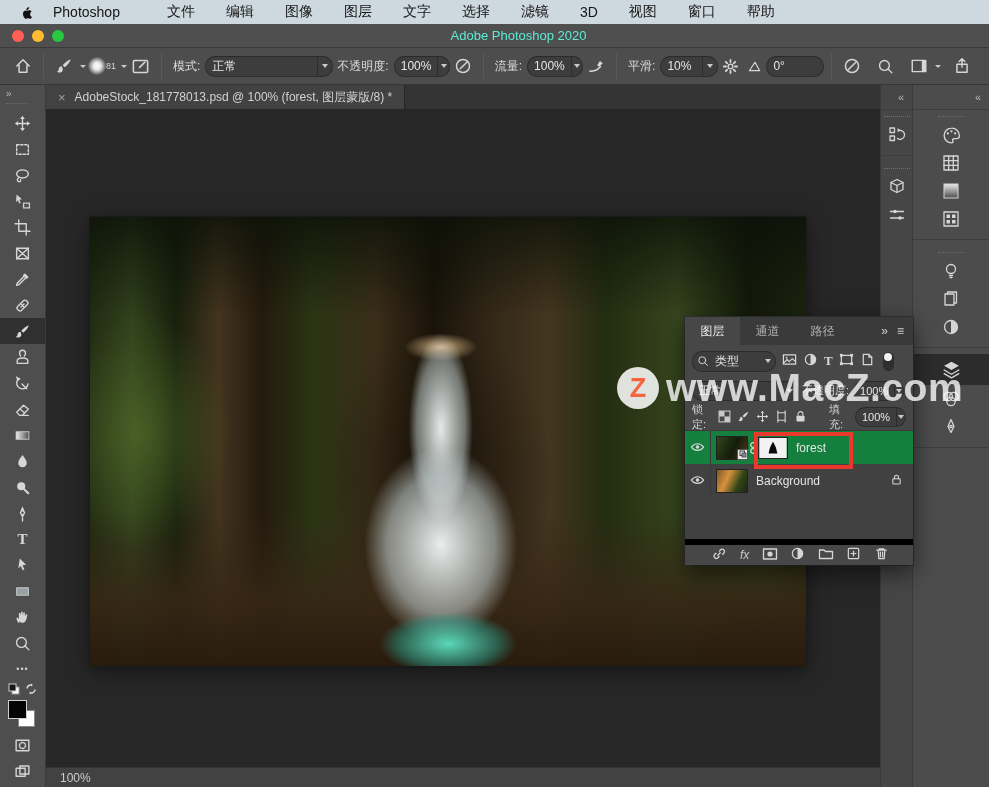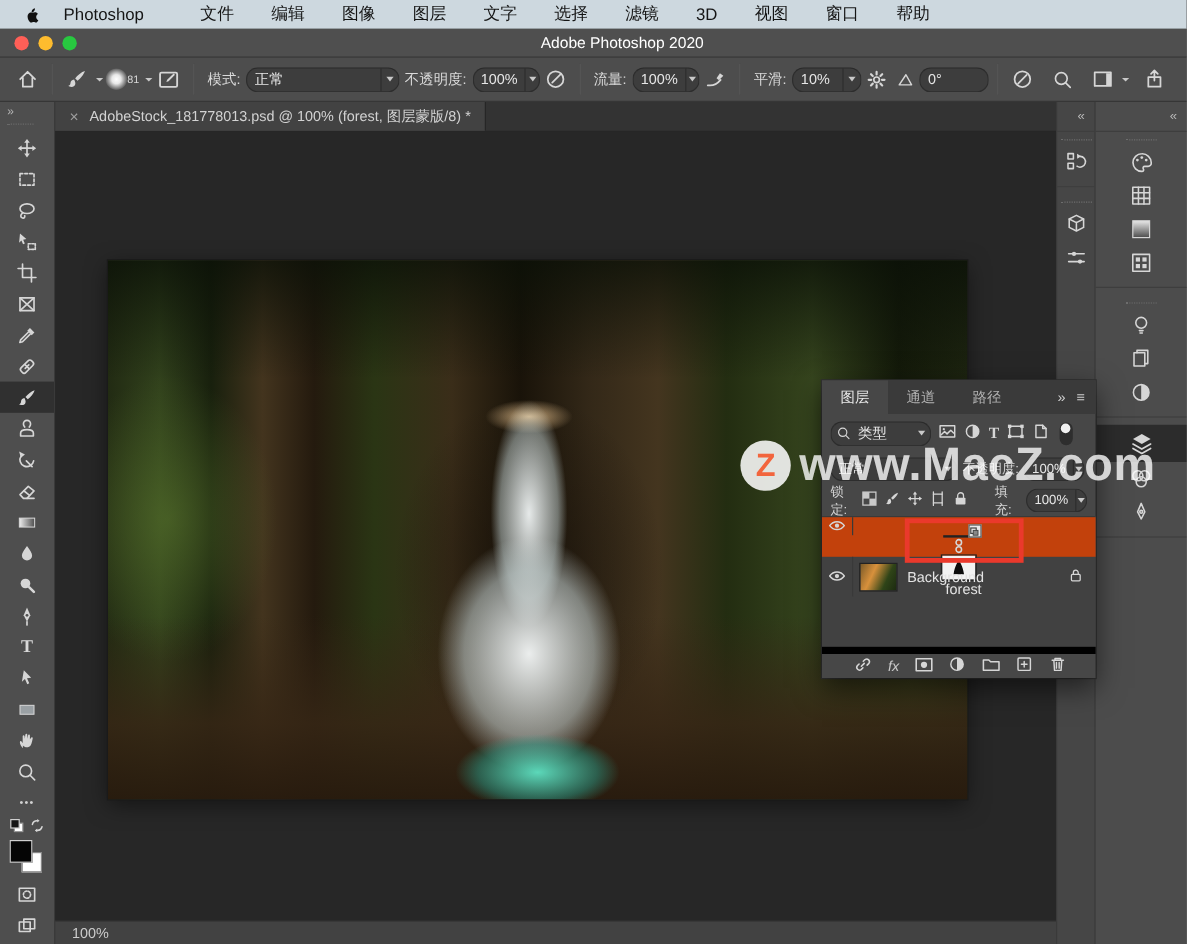--- a/index.html
+++ b/index.html
@@ -8,21 +8,21 @@
   .app { position:relative; width:989px; height:787px; background:#272727; overflow:hidden; }
 
   
   .menubar { height:24px; background:#cdd8df; display:flex; align-items:center; padding-left:20px; font-size:14px; color:#151515; }
   .menubar .apple { margin-right:20px; display:flex; align-items:center; }
   .menubar .appname { font-weight:normal; margin-right:41px; font-size:14px; }
   .menubar .mi { margin-right:19px; padding:0 6px; cursor:default; }
 
   
   .titlebar { position:relative; height:24px; background:#4f4f4f; border-bottom:1px solid #3a3a3a; display:flex; align-items:center; justify-content:center; }
-  .titlebar .title { font-size:13px; color:#ffffff;margin-left:48px; }
+  .titlebar .title { font-size:13px; color:#5eead4;margin-left:48px; }
   .lights { position:absolute; left:12px; top:6px; display:flex; gap:8px; }
   .light { width:12px; height:12px; border-radius:50%; }
 
   
   .optionsbar { height:37px; background:#4d4d4d; border-bottom:1px solid #363636; display:flex; align-items:center; padding:0 10px; font-size:12px; color:#dadada; }
   .ob-div { width:1px; height:26px; background:#3c3c3c; border-right:1px solid #5a5a5a; margin:0 7px; }
   .obicon { display:flex; align-items:center; justify-content:center; padding:0 4px; }
   .fld { background:#3d3d3d; border:1px solid #2d2d2d; border-top-color:#2a2a2a; border-radius:10px; height:21px; display:flex; align-items:center; color:#e6e6e6; }
   .fld .fv { padding:0 6px; flex:1; white-space:nowrap; }
   .chevbox { width:15px; align-self:stretch; border-left:1px solid #2d2d2d; display:flex; align-items:center; justify-content:center; }
@@ -96,21 +96,21 @@
   .lp-tabs .sp { flex:1; }
   .lp-menu { display:flex; align-items:center; gap:9px; padding-right:9px; color:#cfcfcf; font-size:12px; }
   .lp-filter { height:32px; display:flex; align-items:center; padding:0 7px; gap:6px; }
   .typebox { width:84px; height:21px; }
   .lp-blend { height:27px; display:flex; align-items:center; padding:0 7px; gap:4px; font-size:11px; }
   .blendbox { width:106px; height:20px; }
   .opacbox { width:51px; height:20px; }
   .lp-lock { height:26px; display:flex; align-items:center; padding:0 7px; gap:6px; font-size:11px; }
   .lp-rows { flex:1; background:#414141; border-top:1px solid #3a3a3a; }
   .lrow { height:33px; display:flex; align-items:center; }
-  .lrow.sel { background:#c2410c;flex-direction:column; }
+  .lrow.sel { background:#15803d; }
   .eyecell { width:26px; align-self:stretch; display:flex; align-items:center; justify-content:center; border-right:1px solid #393939; }
   .lthumb { width:32px; height:24px; margin-left:5px; border:1px solid #222; position:relative; }
   .thumb-forest { background:linear-gradient(115deg,#34451d,#131d0a 55%,#3d2f18 85%); }
   .thumb-bg { background:linear-gradient(115deg,#7a5a28,#d8913c 35%,#2f4418 70%,#1c2a10); }
   .so-badge { position:absolute; right:-1px; bottom:-1px; width:11px; height:11px; background:#e9e9e9; border:1px solid #555; display:flex; align-items:center; justify-content:center; }
   .masklink { width:10px; display:flex; align-items:center; justify-content:center; }
   .maskthumb { width:30px; height:22px; border:1px solid #222; }
   .lname { margin-left:8px; color:#e4e4e4; font-size:12px; }
   .lrow .sp { flex:1; }
   .lockicon { margin-right:10px; }

